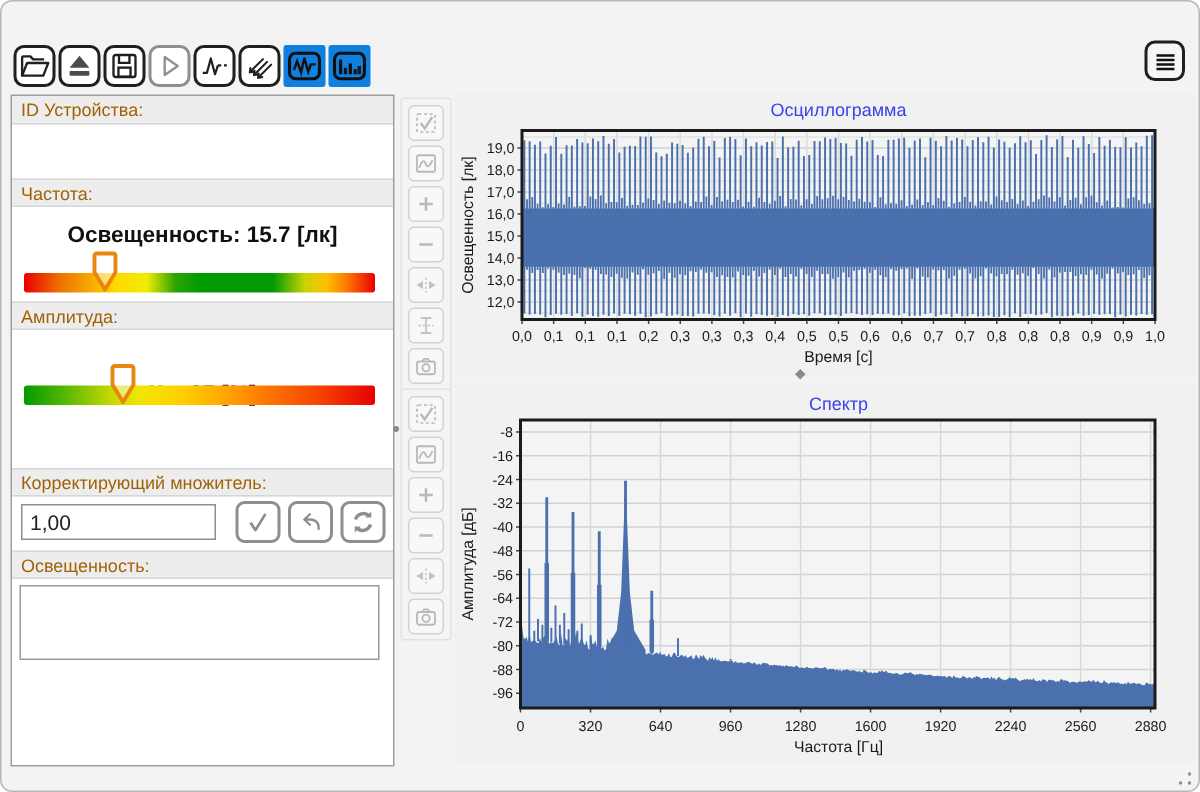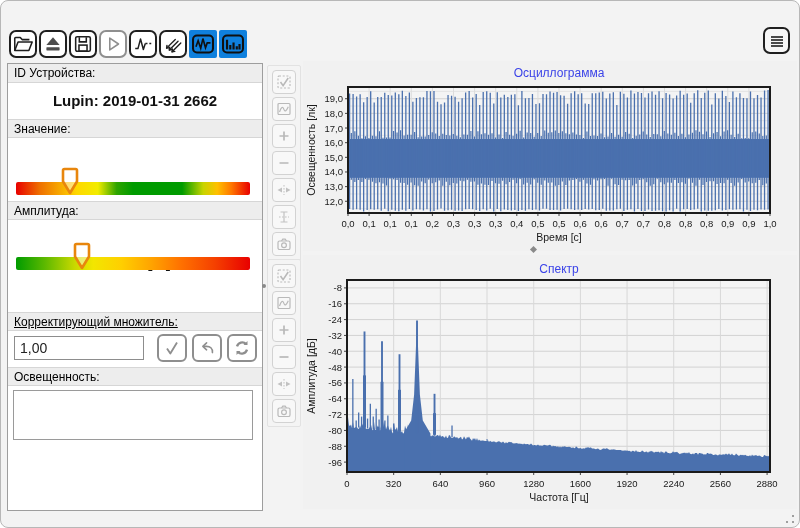--- a/index.html
+++ b/index.html
@@ -19,21 +19,21 @@
           box-sizing:border-box;display:flex;align-items:center;justify-content:center;padding:0;}
   .tb-btn.disabled{border-color:#8f8f8f;}
   .tb-btn.active{background:var(--accent,#0f80dd);border:none;border-radius:2px;}
   .menu-btn{position:absolute;right:9px;top:26px;width:27px;height:27px;background:#f6f6f6;
             border:2px solid #1f1f1f;border-radius:7px;box-sizing:border-box;
             display:flex;align-items:center;justify-content:center;padding:0;}
   
   .sidebar{position:absolute;left:6px;top:62px;width:256px;height:448px;background:#fff;
            border:1px solid #9d9d9d;box-sizing:border-box;}
   .sec-h{position:absolute;left:0;width:254px;height:19px;background:#ededed;border-bottom:1px solid #d6d6d6;
-         border-top:1px solid #d6d6d6;box-sizing:border-box;font-size:12px;color:#000000;
+         border-top:1px solid #d6d6d6;box-sizing:border-box;font-size:12px;color:#a16207;
          line-height:18px;padding-left:6px;}
   .sec-h.first{border-top:none;}
   .big-val{position:absolute;left:0;width:254px;text-align:center;font-size:15px;font-weight:bold;color:#111;}
   .gbar{position:absolute;left:8px;width:234px;height:13px;border-radius:2px;}
   .slider-pin{position:absolute;width:18px;height:28px;}
   .mult-input{position:absolute;left:6px;width:130px;height:24px;border:1px solid #8d8d8d;font-size:14px;
               font-family:"Liberation Sans",sans-serif;padding:0 5px;box-sizing:border-box;color:#222;}
   .sm-btn{position:absolute;width:30px;height:28px;background:#fff;border:2px solid #8e8e8e;border-radius:6px;
           box-sizing:border-box;display:flex;align-items:center;justify-content:center;padding:0;}
   .comments{position:absolute;left:5px;width:240px;height:50px;border:1px solid #9a9a9a;resize:none;
@@ -122,40 +122,40 @@
   </div>
 
   <button class="menu-btn">
     <svg width="18" height="18" viewBox="0 0 18 18">
       <path d="M3 5 h12 M3 8 h12 M3 11 h12 M3 14 h12" stroke="#101010" stroke-width="1.6"></path>
     </svg>
   </button>
 
   <div class="sidebar">
     <div class="sec-h first" style="top:0;">ID Устройства:</div>
-    <div class="big-val" style="top:28px;">Lupin: 2019-01-31 2662</div>
-
-    <div class="sec-h" style="top:55px;">Значение:</div>
+
+    <div class="sec-h" style="top:55px;">Частота:</div>
+    <div class="big-val" style="top:84px;">Освещенность: 15.7 [лк]</div>
     <div class="gbar" id="gbar1" style="top: 118px; background: linear-gradient(90deg, rgb(232, 0, 0) 0%, rgb(238, 111, 0) 10%, rgb(255, 216, 0) 26%, rgb(242, 236, 0) 35%, rgb(47, 164, 0) 43%, rgb(0, 155, 0) 50%, rgb(0, 155, 0) 71%, rgb(200, 212, 0) 80%, rgb(255, 192, 0) 86%, rgb(255, 120, 0) 92%, rgb(232, 0, 0) 100%);"></div>
     <div class="slider-pin" id="pin1" style="top: 103px; left: 52.82px;">
       <svg width="18" height="28" viewBox="0 0 18 28">
         <path d="M3.5 2 h11 a1.5 1.5 0 0 1 1.5 1.5 V14.5 L9 26 L2 14.5 V3.5 A1.5 1.5 0 0 1 3.5 2 Z" fill="rgba(255,255,255,0.45)" stroke="#e8860d" stroke-width="2.6" stroke-linejoin="round"></path>
       </svg>
     </div>
 
     <div class="sec-h" style="top:137px;">Амплитуда:</div>
     <div class="big-val" style="top:164px;margin-top:26px;">Кп: 27 [%]</div>
     <div class="gbar" id="gbar2" style="top: 193px; background: linear-gradient(90deg, rgb(0, 155, 0) 0%, rgb(90, 184, 0) 12%, rgb(200, 216, 0) 25%, rgb(242, 230, 0) 33%, rgb(255, 207, 0) 45%, rgb(255, 163, 0) 58%, rgb(255, 115, 0) 70%, rgb(245, 64, 0) 85%, rgb(232, 0, 0) 100%);"></div>
     <div class="slider-pin" id="pin2" style="top: 178px; left: 64.52px;">
       <svg width="18" height="28" viewBox="0 0 18 28">
         <path d="M3.5 2 h11 a1.5 1.5 0 0 1 1.5 1.5 V14.5 L9 26 L2 14.5 V3.5 A1.5 1.5 0 0 1 3.5 2 Z" fill="rgba(255,255,255,0.45)" stroke="#e8860d" stroke-width="2.6" stroke-linejoin="round"></path>
       </svg>
     </div>
 
-    <div class="sec-h" style="top:248px;text-decoration:underline;">Корректирующий множитель:</div>
+    <div class="sec-h" style="top:248px;">Корректирующий множитель:</div>
     <input class="mult-input" style="top: 272px;" type="text" value="1,00">
     <button class="sm-btn" style="left:149px;top:270px;">
       <svg width="20" height="20" viewBox="0 0 24 24">
         <path d="M6 12.5 l4 6 L18 5.5" fill="none" stroke="#8e8e8e" stroke-width="2.2" stroke-linejoin="round"></path>
       </svg>
     </button>
     <button class="sm-btn" style="left:184px;top:270px;">
       <svg width="20" height="20" viewBox="0 0 24 24">
         <g fill="none" stroke="#8e8e8e" stroke-width="1.9" stroke-linecap="round" stroke-linejoin="round">
           <path d="M18.5 17.5 c0.5 -5.5 -3 -7.5 -7 -7.5 H 8"></path>

